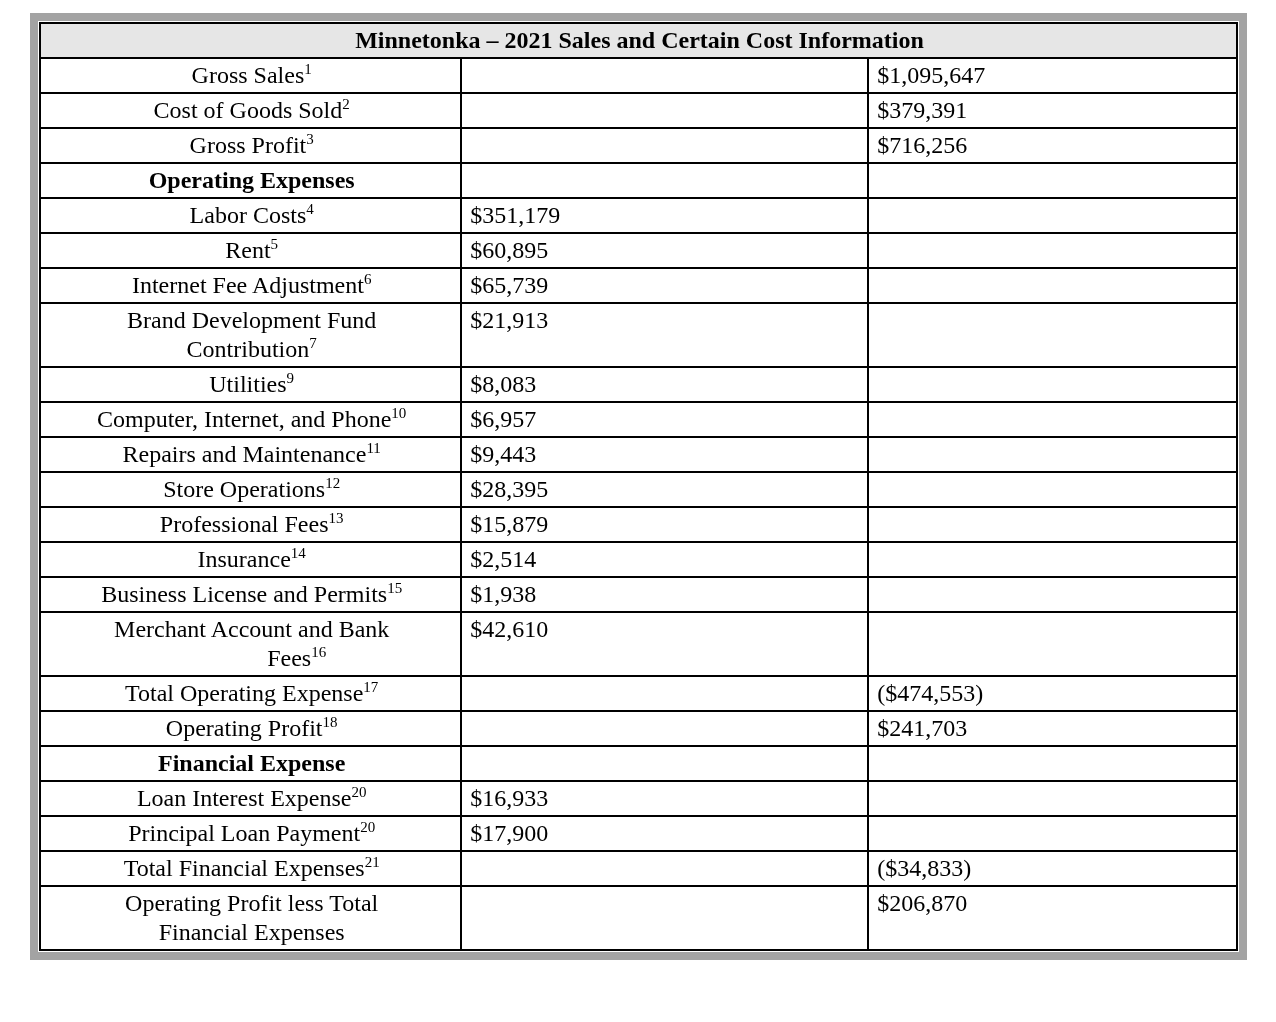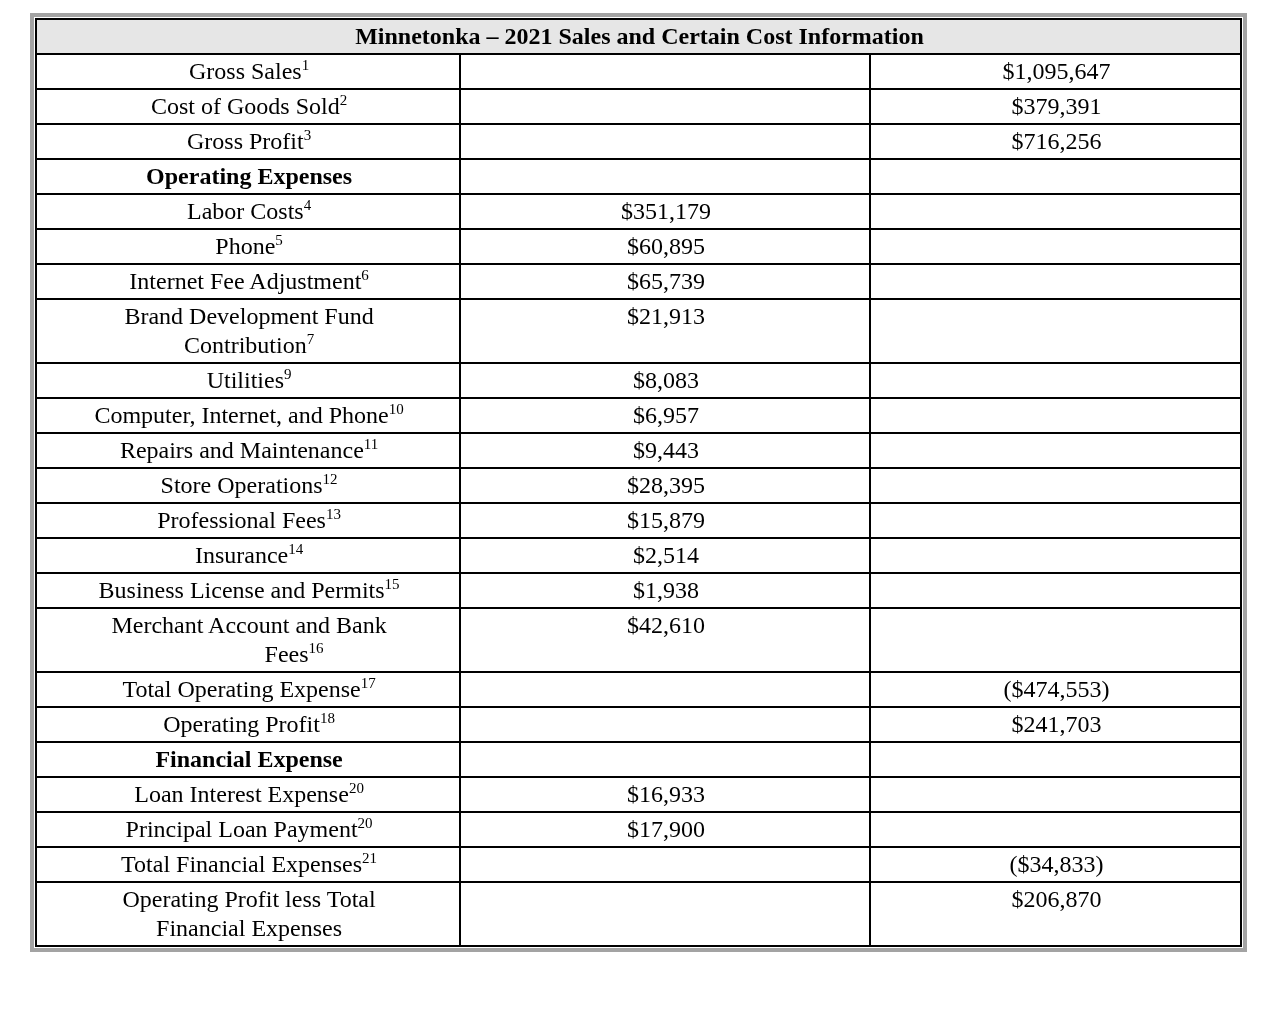--- a/index.html
+++ b/index.html
@@ -5,21 +5,21 @@
   html,body{margin:0;padding:0;background:#ffffff;}
   .page{
     position:relative;
     width:1276px;height:1022px;
     background:#ffffff;
     font-family:"Liberation Serif", serif;
     color:#000000;
   }
   .table-wrap{
     position:absolute;left:30px;top:13px;width:1217px;
-    border:4px solid #a3a3a3;
+    border:8px solid #a3a3a3;
     padding:1px;
     box-sizing:border-box;
     background:#ffffff;
   }
   table.fin{
     width:100%;
     border-collapse:collapse;
     table-layout:fixed;
   }
   table.fin td{
@@ -32,21 +32,21 @@
   }
   td.title-cell{
     background:#E6E6E6;
     font-weight:bold;
     text-align:center;
     padding:3px 6px;
   }
   col.c1{width:35.2%;}
   col.c2{width:34.0%;}
   col.c3{width:30.8%;}
-  td.amount-cell, td.total-cell{text-align:center;}
+  td.amount-cell, td.total-cell{}
   td.label-cell.bold{font-weight:bold;margin-left:29px;}
   .line{white-space:nowrap;text-align:center;}
   .line.indent{padding-left:90px;}
   .sup{
     font-size:15px;
     position:relative;
     top:-9px;
     line-height:0;
   }
 </style>
@@ -97,21 +97,21 @@
           </tr>
           <tr>
             <td class="label-cell">
               <div class="line"><span>Labor Costs</span><span class="sup">4</span></div>
             </td>
             <td class="amount-cell">$351,179</td>
             <td class="total-cell"></td>
           </tr>
           <tr>
             <td class="label-cell">
-              <div class="line"><span>Phone</span><span class="sup">5</span></div>
+              <div class="line"><span>Rent</span><span class="sup">5</span></div>
             </td>
             <td class="amount-cell">$60,895</td>
             <td class="total-cell"></td>
           </tr>
           <tr>
             <td class="label-cell">
               <div class="line"><span>Internet Fee Adjustment</span><span class="sup">6</span></div>
             </td>
             <td class="amount-cell">$65,739</td>
             <td class="total-cell"></td>

